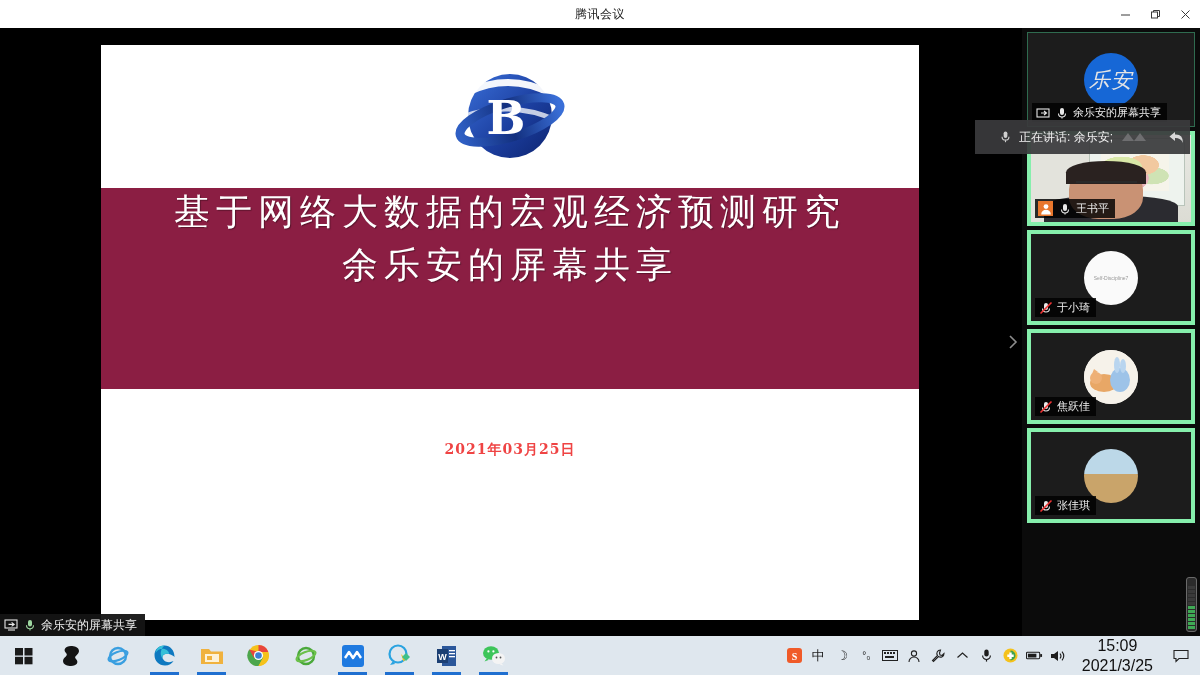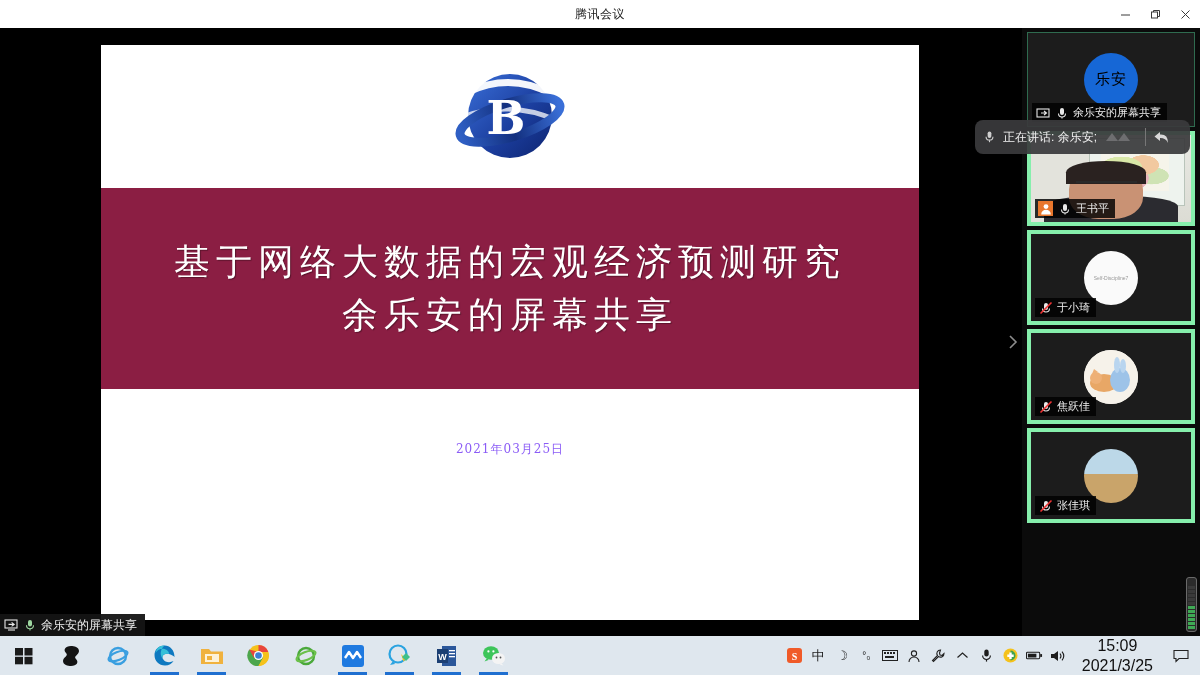--- a/index.html
+++ b/index.html
@@ -49,21 +49,21 @@
   .slide-logo-zone {
     height: 143px; display: flex; align-items: center; justify-content: center;
   }
   .logo {
     position: relative; width: 140px; height: 105px;
   }
   .slide-banner {
     background: #8b1e43;
     height: 201px;
     display: flex; flex-direction: column;
-    align-items: center; justify-content: center;
+    align-items: center; justify-content: flex-start;
     gap: 4px;
   }
   .slide-banner .tline {
     color: #ffffff;
     font-family: "DejaVu Serif", "Liberation Serif", serif;
     font-size: 36px;
     letter-spacing: 6px;
     text-shadow: 1px 1px 1px rgba(0,0,0,.35);
     white-space: nowrap;
   }
@@ -75,23 +75,23 @@
     color: #2222bb;
     font-family: "DejaVu Serif", "Liberation Serif", serif;
     font-size: 34px; letter-spacing: 8px; font-weight: 600;
   }
   .presenter-org {
     color: #111;
     font-family: "DejaVu Serif", "Liberation Serif", serif;
     font-size: 30px; letter-spacing: 4px;
   }
   .presenter-date {
-    color: #8b5cf6;
+    color: #ef4444;
     font-family: "DejaVu Serif", "Liberation Serif", serif;
-    font-size: 12px; font-weight: normal; letter-spacing: 1px;
+    font-size: 14px; font-weight: bold; letter-spacing: 1px;
   }
 
   
   #panel-collapse {
     position: absolute; left: 1006px; top: 300px;
     width: 14px; height: 28px; color: #8d8d8d; font-size: 15px;
     display: flex; align-items: center; justify-content: center;
   }
 
   
@@ -105,21 +105,21 @@
     margin-bottom: 4px; overflow: hidden;
   }
   .tile.active { border: 1px solid #2f6b4f; }
   .tile-avatar {
     position: absolute; left: 50%; top: 50%;
     transform: translate(-50%,-50%);
     width: 54px; height: 54px; border-radius: 50%;
     display: flex; align-items: center; justify-content: center;
     overflow: hidden;
   }
-  .av-blue { background: #1667d6; color: #000000; font-size: 15px; letter-spacing:1px;}
+  .av-blue { background: #1667d6; color: #e5e5e5; font-size: 21px; letter-spacing:1px;font-style:italic;}
   .av-cat {
     background: #f5f3ee;
   }
   .av-white { background: #fafafa; color: #999; font-size: 5px; }
   .av-field { background: linear-gradient(#bcd8e8 0 46%, #c9a46a 46% 100%); }
   .tile-name {
     position: absolute; left: 4px; bottom: 4px;
     display: flex; align-items: center; gap: 4px;
     background: rgba(0,0,0,.82); padding: 2px 6px 2px 3px;
   }
@@ -154,23 +154,23 @@
   .cam .chair { position:absolute; left: 8%; bottom: 0; width: 84%; height: 30%; background:#2b2b30; border-radius: 40% 40% 0 0; }
   .cam .head { position:absolute; left: 24%; bottom: 4%; width: 46%; height: 62%; background:#c99274; border-radius: 46% 46% 40% 40%; }
   .cam .hair { position:absolute; left: 22%; bottom: 44%; width: 50%; height: 26%; background:#2a2220; border-radius: 50% 50% 0 0; }
   .cam .glasses { position:absolute; left: 28%; bottom: 40%; width: 38%; height: 7%; border-top: 2px solid #2a2a2a; }
 
   
   #speaking-overlay {
     position: absolute; left: 975px; top: 92px;
     height: 34px; width: 215px;
     background: rgba(58,58,60,.93);
-    border-radius: 8px;
+    border-radius: 0;
     display: flex; align-items: center; gap: 7px;
-    padding: 0 8px;
+    padding: 0 24px;
   }
   #speaking-overlay .sp-text { color: #f2f2f2; font-size: 12px; white-space: nowrap;}
   #speaking-overlay .divider { width: 1px; height: 18px; background: #777; }
 
   
   #volume-meter {
     position: absolute; right: 3px; bottom: 4px; width: 11px; height: 55px;
     border: 1px solid #6a6a6a; border-radius: 3px; background: #2b2b2b;
     padding: 2px 1px; display: flex; flex-direction: column-reverse; gap: 1px;
   }

